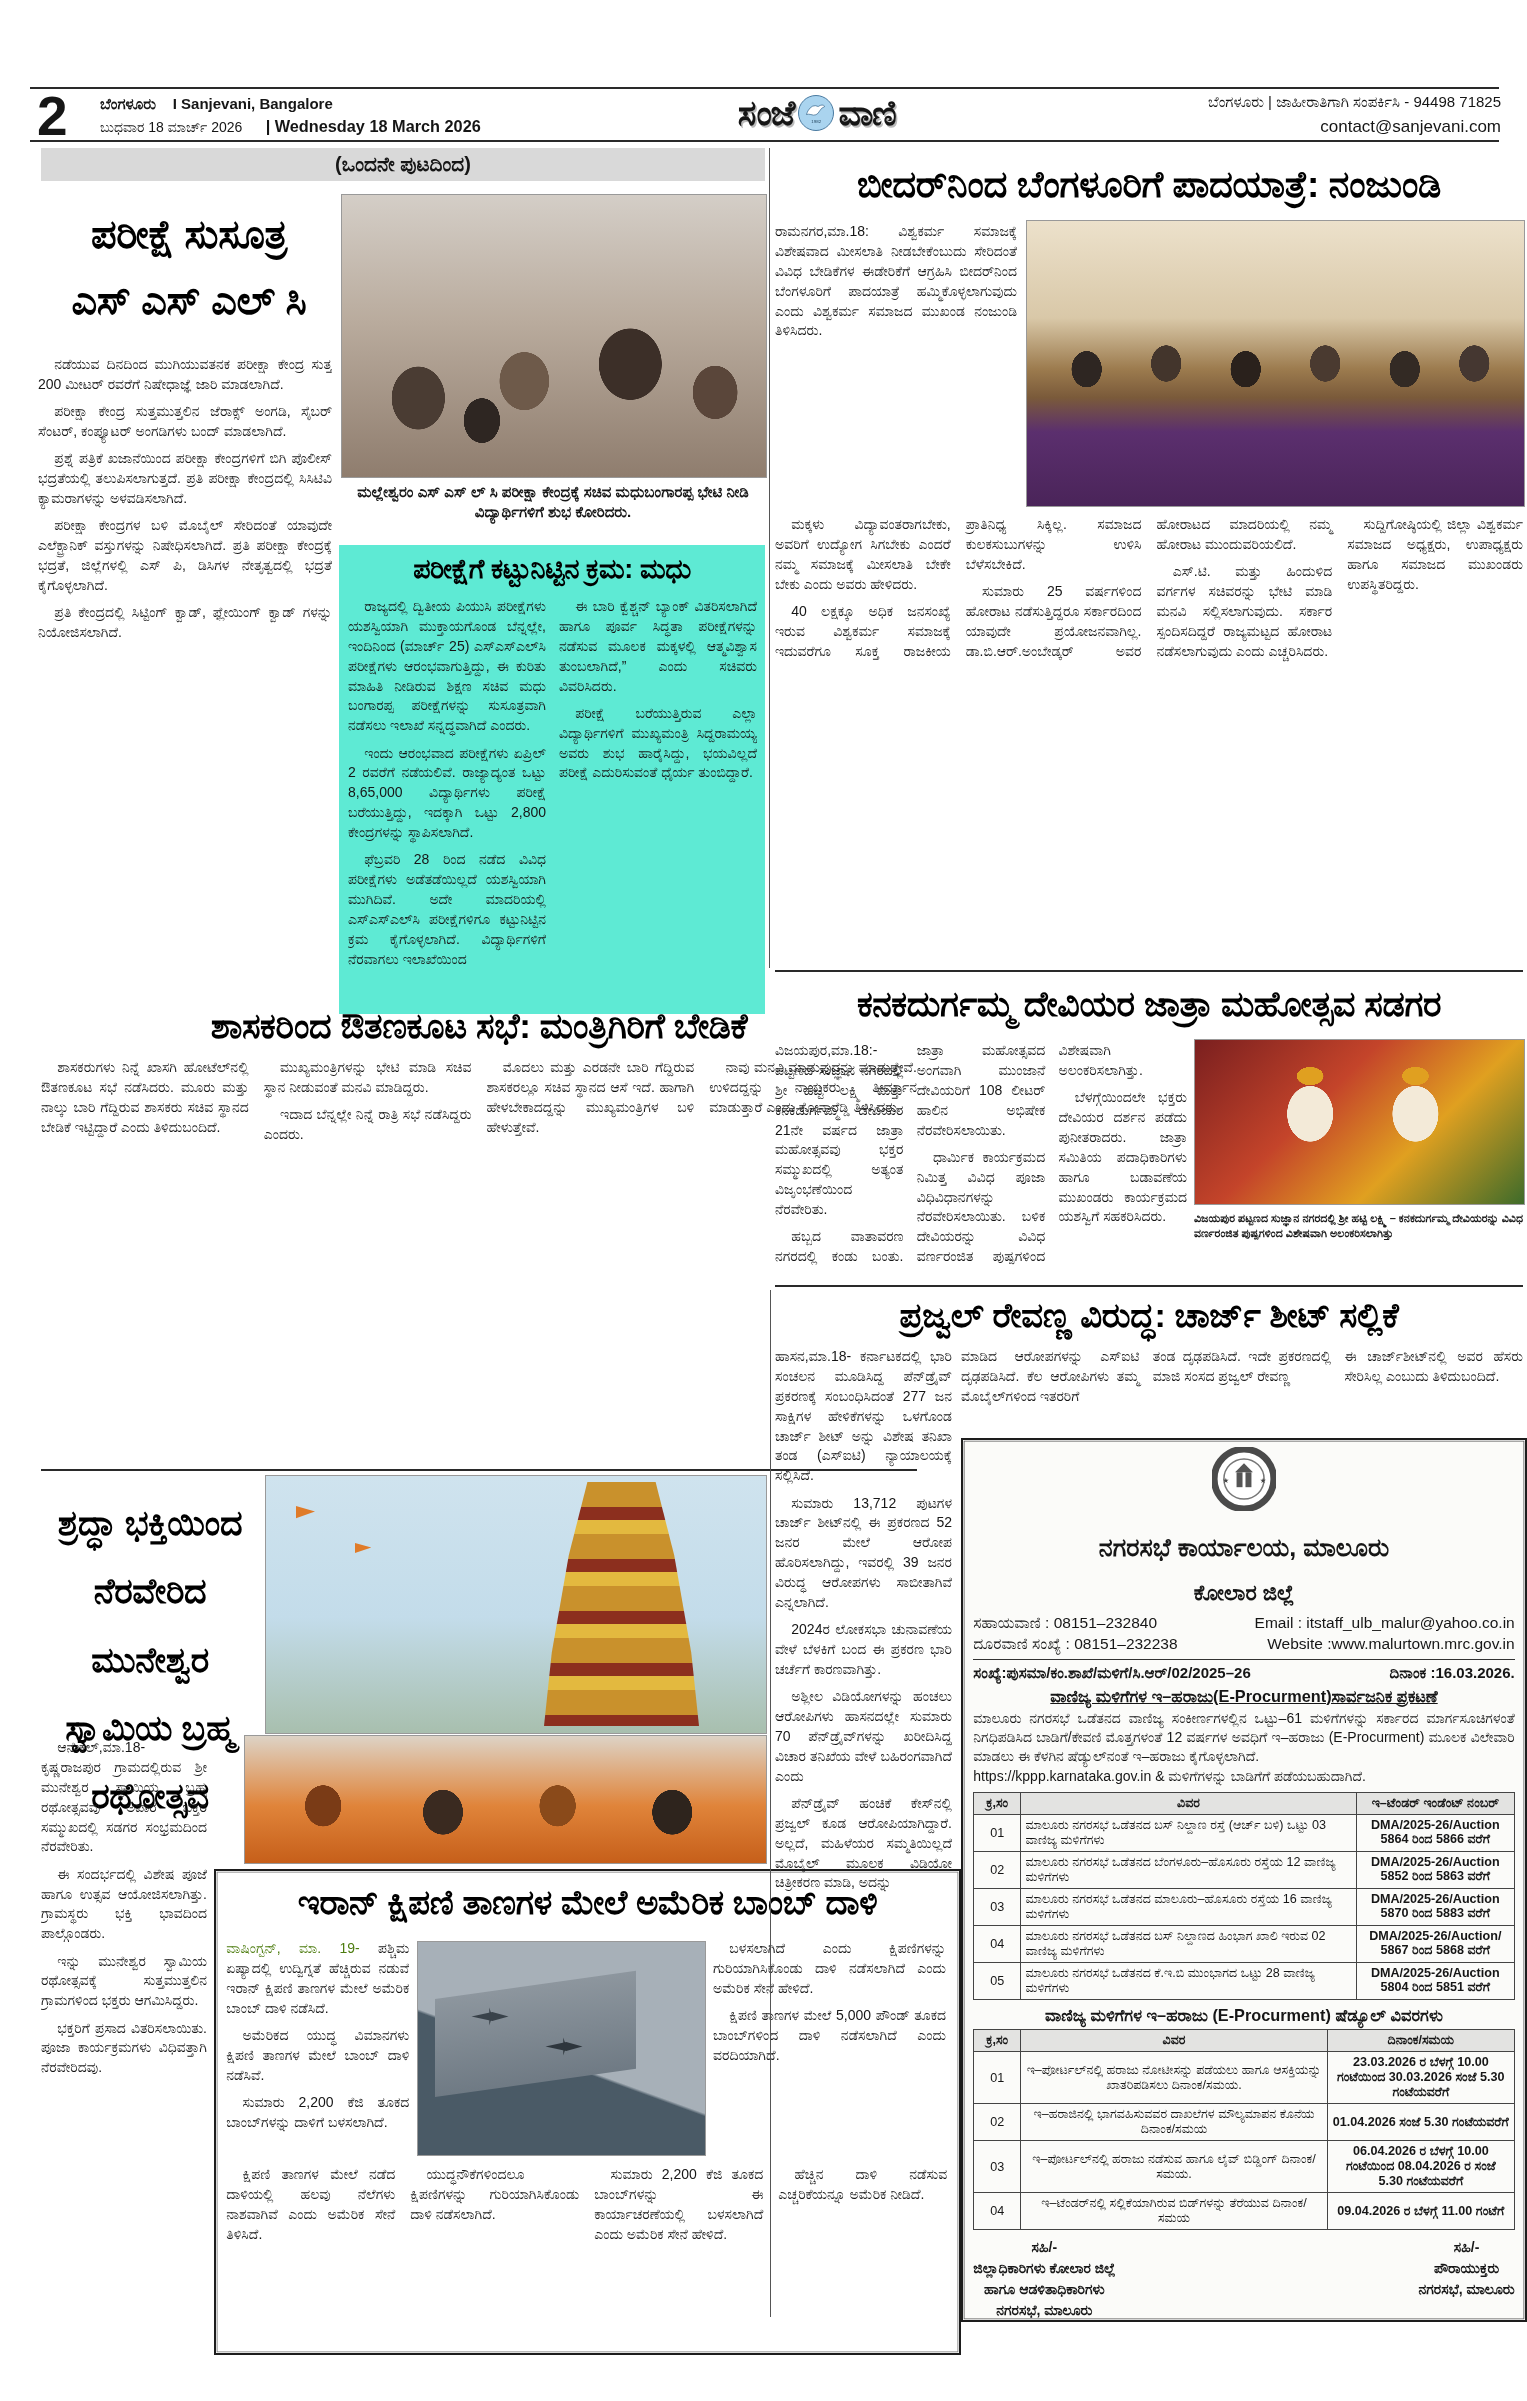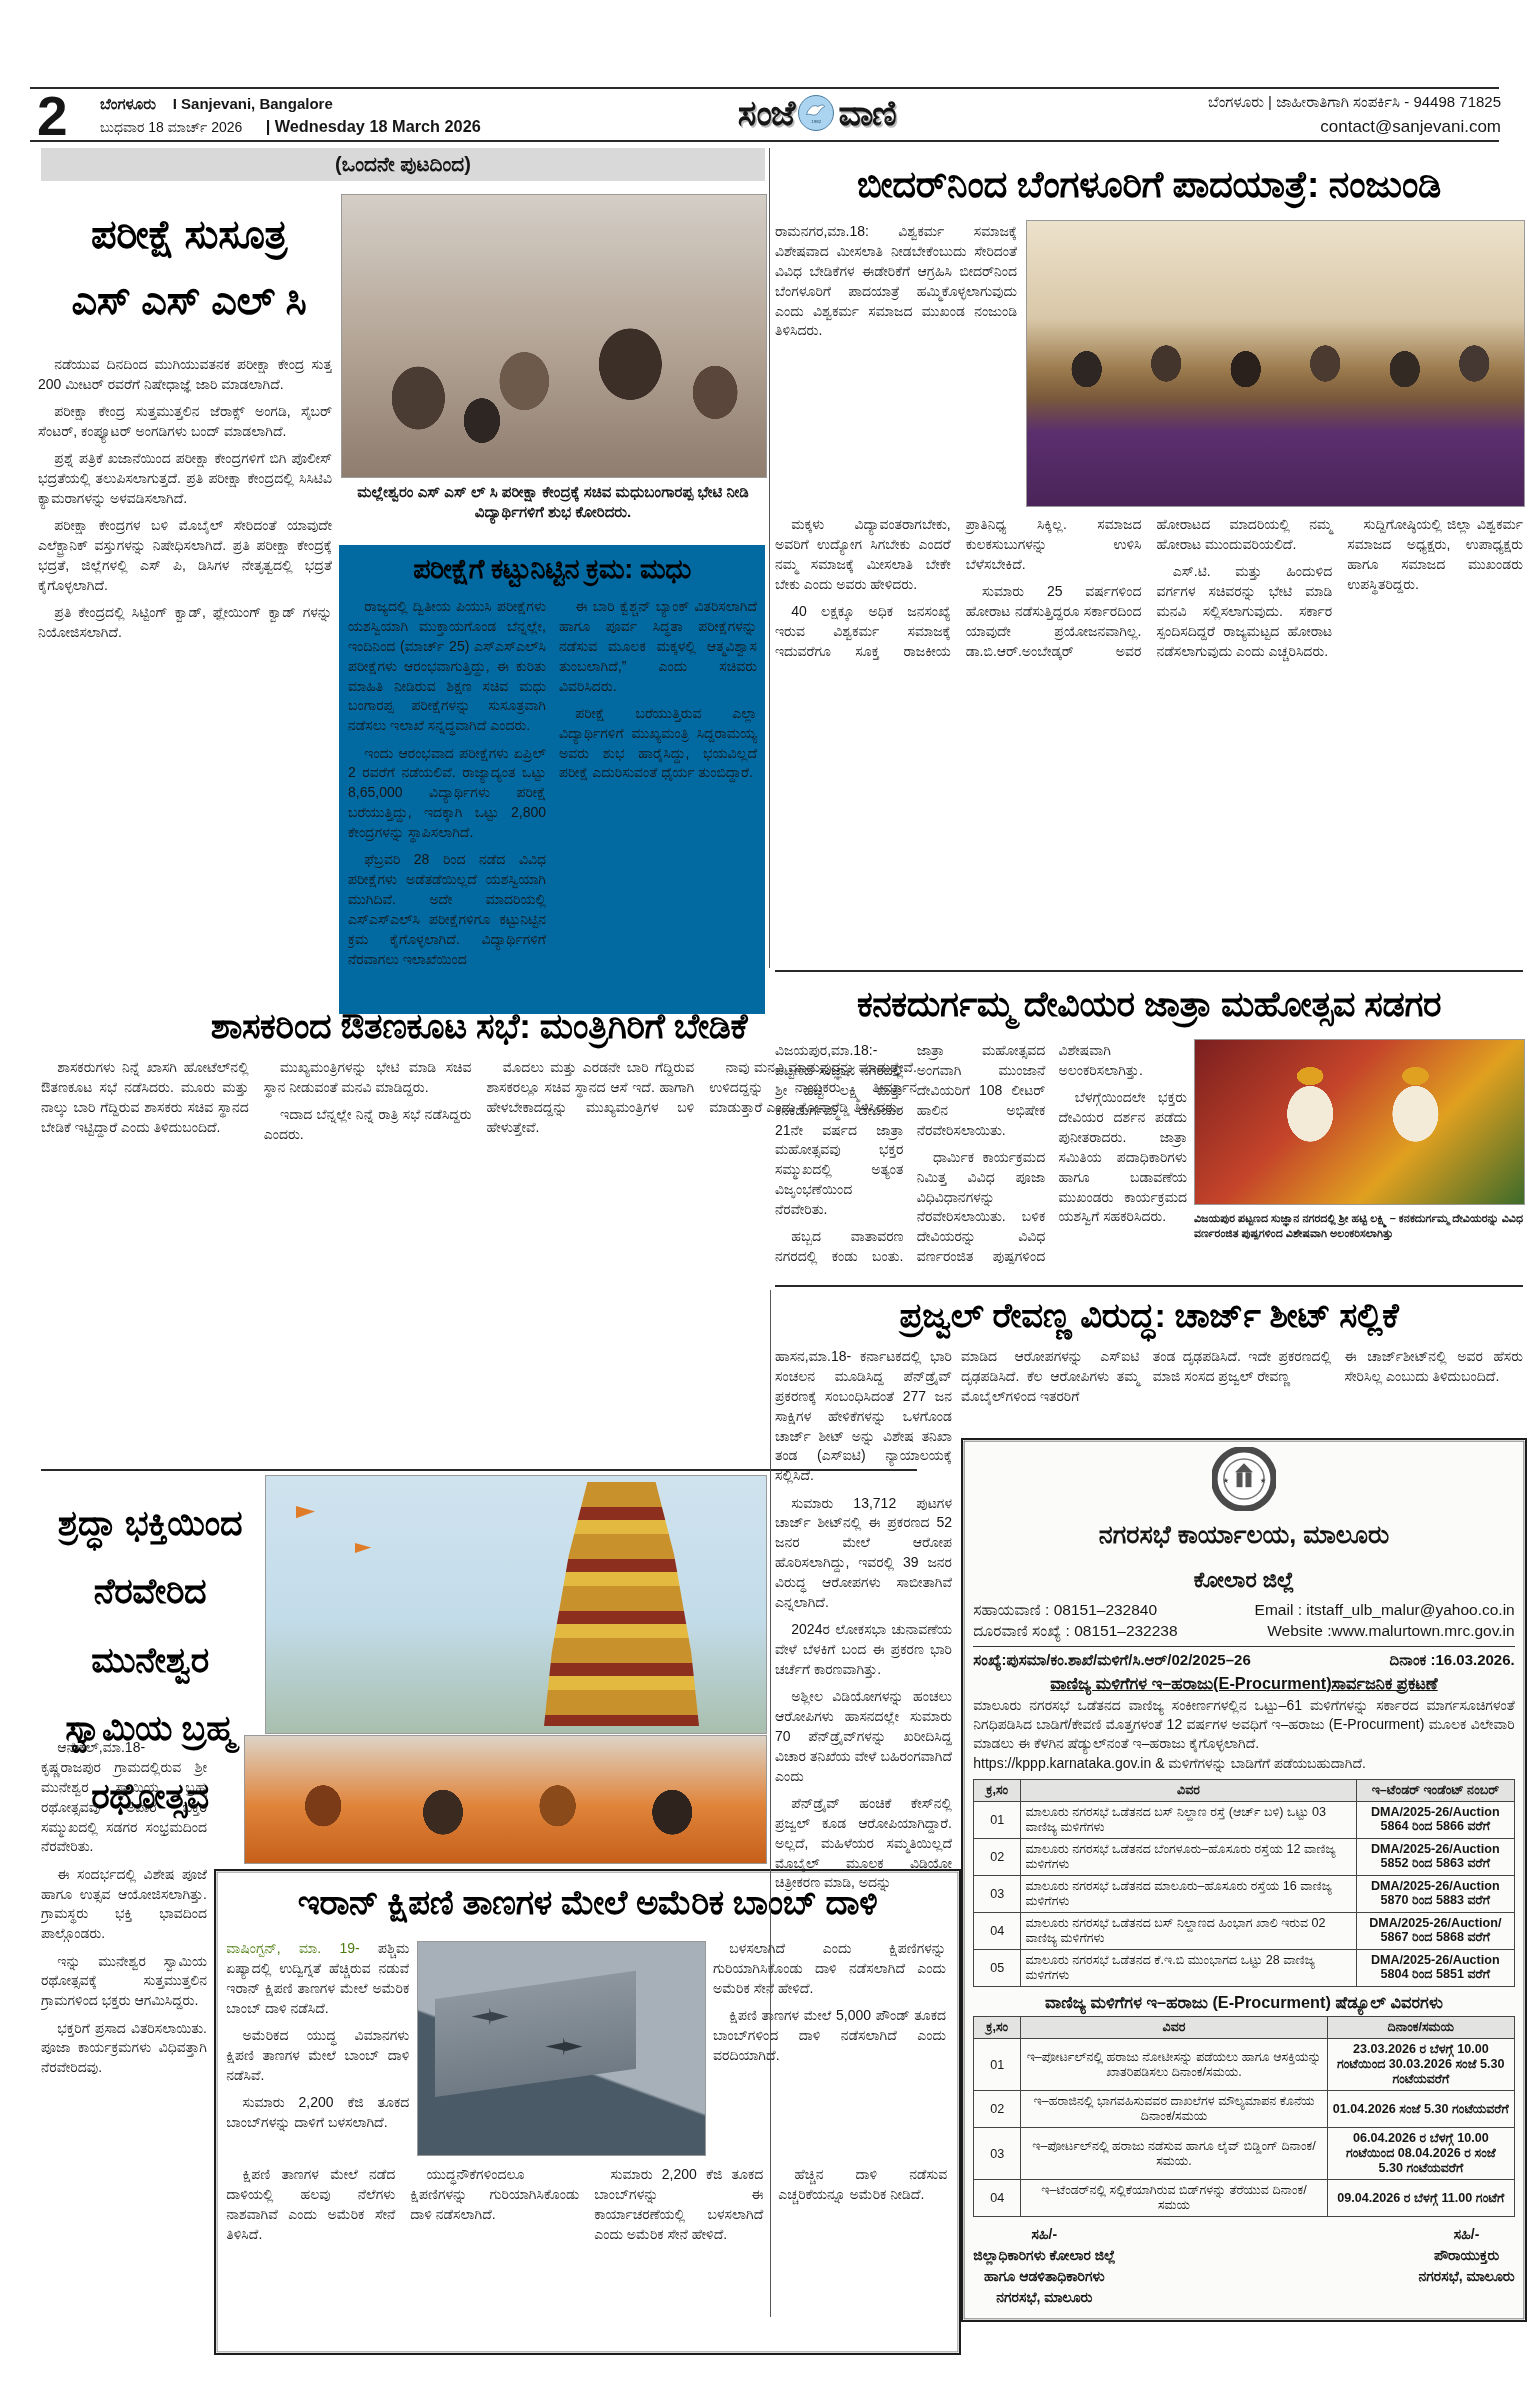--- a/index.html
+++ b/index.html
@@ -8,21 +8,21 @@
   .abs{position:absolute;}
   .hr{background:#2a2a2a;height:1.5px;}
   .vr{background:#555;width:1.5px;}
   .headline{font-weight:bold;text-align:center;line-height:1.35;letter-spacing:-0.4px;color:#000;}
   .body-txt{font-size:14px;line-height:1.42;text-align:justify;word-break:break-word;overflow:hidden;}
   .body-txt p{margin:0 0 7.4px 0;text-indent:16.3px;}
   .cols4{column-count:4;column-gap:15px;}
   .cols3{column-count:3;column-gap:13.3px;}
   .caption{font-weight:bold;text-align:center;font-size:15px;line-height:1.35;}
   .photo{overflow:hidden;border:0.7px solid #999;}
-  .graybox{background:#0369a1;}
+  .graybox{background:#5eead4;}
   .byline-red{color:#4d7c0f;font-weight:normal;}
   table{border-collapse:collapse;width:100%;}
   .ntable td,.ntable th{border:1.1px solid #444;font-size:12.6px;padding:3px 4.4px;vertical-align:middle;}
   .ntable th{background:#e3e3e1;font-weight:bold;}
   .ntable .sl{width:37px;text-align:center;}
   .ntable .ind{width:148px;text-align:center;font-weight:bold;}
   .notice-box{background:#fbfbf9;border:2.2px solid #1d1d1d;box-shadow:inset 0 0 0 0.7px #fff, inset 0 0 0 1.5px #555;}
   .sig{font-size:14px;font-weight:bold;line-height:1.5;}
 </style>
 </head>
@@ -245,21 +245,21 @@
           <circle cx="43" cy="43" r="40" fill="#ffffff" stroke="#4a4a4a" stroke-width="9"></circle>
           <circle cx="43" cy="43" r="27" fill="#ffffff" stroke="#777" stroke-width="2"></circle>
           <rect x="33" y="34" width="8" height="20" fill="#555"></rect>
           <rect x="45" y="34" width="8" height="20" fill="#555"></rect>
           <polygon points="31,34 55,34 43,22" fill="#555"></polygon>
           <text x="14" y="48" font-size="10" fill="#444">★</text>
           <text x="64" y="48" font-size="10" fill="#444">★</text>
         </svg>
       </div>
 
-      <div style="text-align:center;font-size:25px;font-weight:bold;margin-top:6px;">ನಗರಸಭೆ ಕಾರ್ಯಾಲಯ, ಮಾಲೂರು</div>
+      <div style="text-align:center;font-size:25px;font-weight:bold;margin-top:19px;">ನಗರಸಭೆ ಕಾರ್ಯಾಲಯ, ಮಾಲೂರು</div>
       <div style="text-align:center;font-size:21.4px;font-weight:bold;margin-top:18px;">ಕೋಲಾರ ಜಿಲ್ಲೆ</div>
 
       <div style="display:flex;justify-content:space-between;margin-top:7.4px;font-size:15.5px;">
         <span>ಸಹಾಯವಾಣಿ : 08151–232840</span>
         <span>Email : itstaff_ulb_malur@yahoo.co.in</span>
       </div>
       <div style="display:flex;justify-content:space-between;margin-top:3px;font-size:15.5px;">
         <span>ದೂರವಾಣಿ ಸಂಖ್ಯೆ : 08151–232238</span>
         <span>Website :www.malurtown.mrc.gov.in</span>
       </div>

